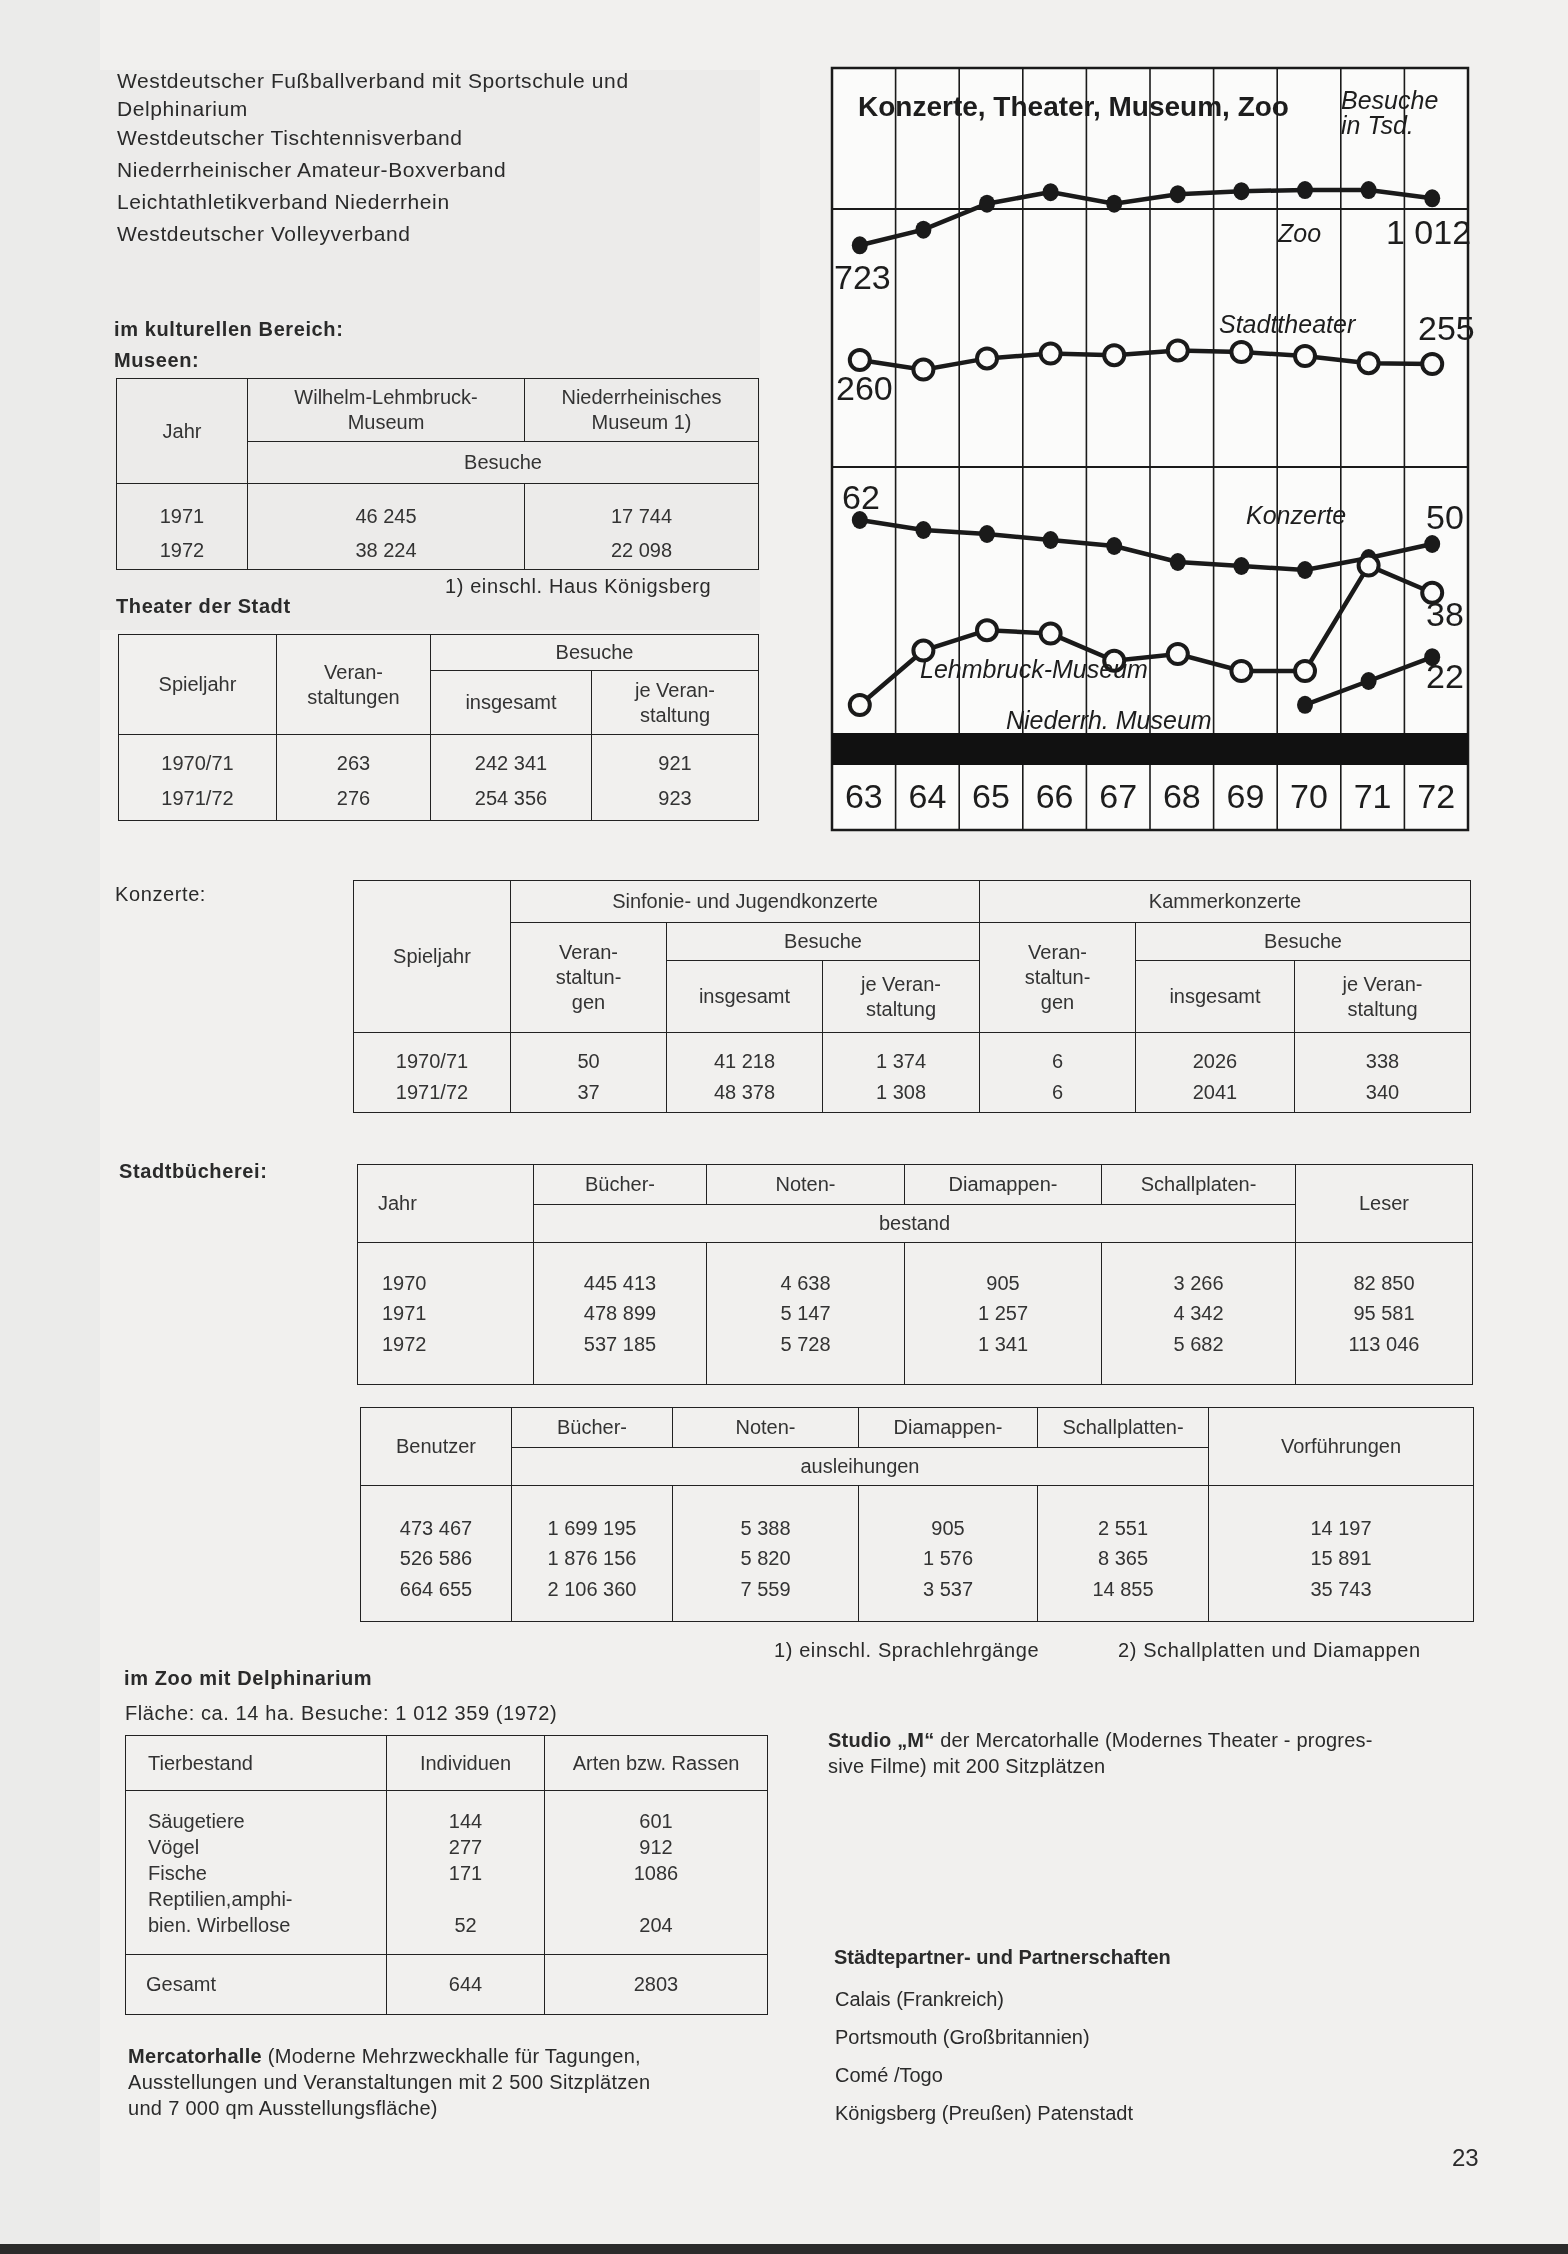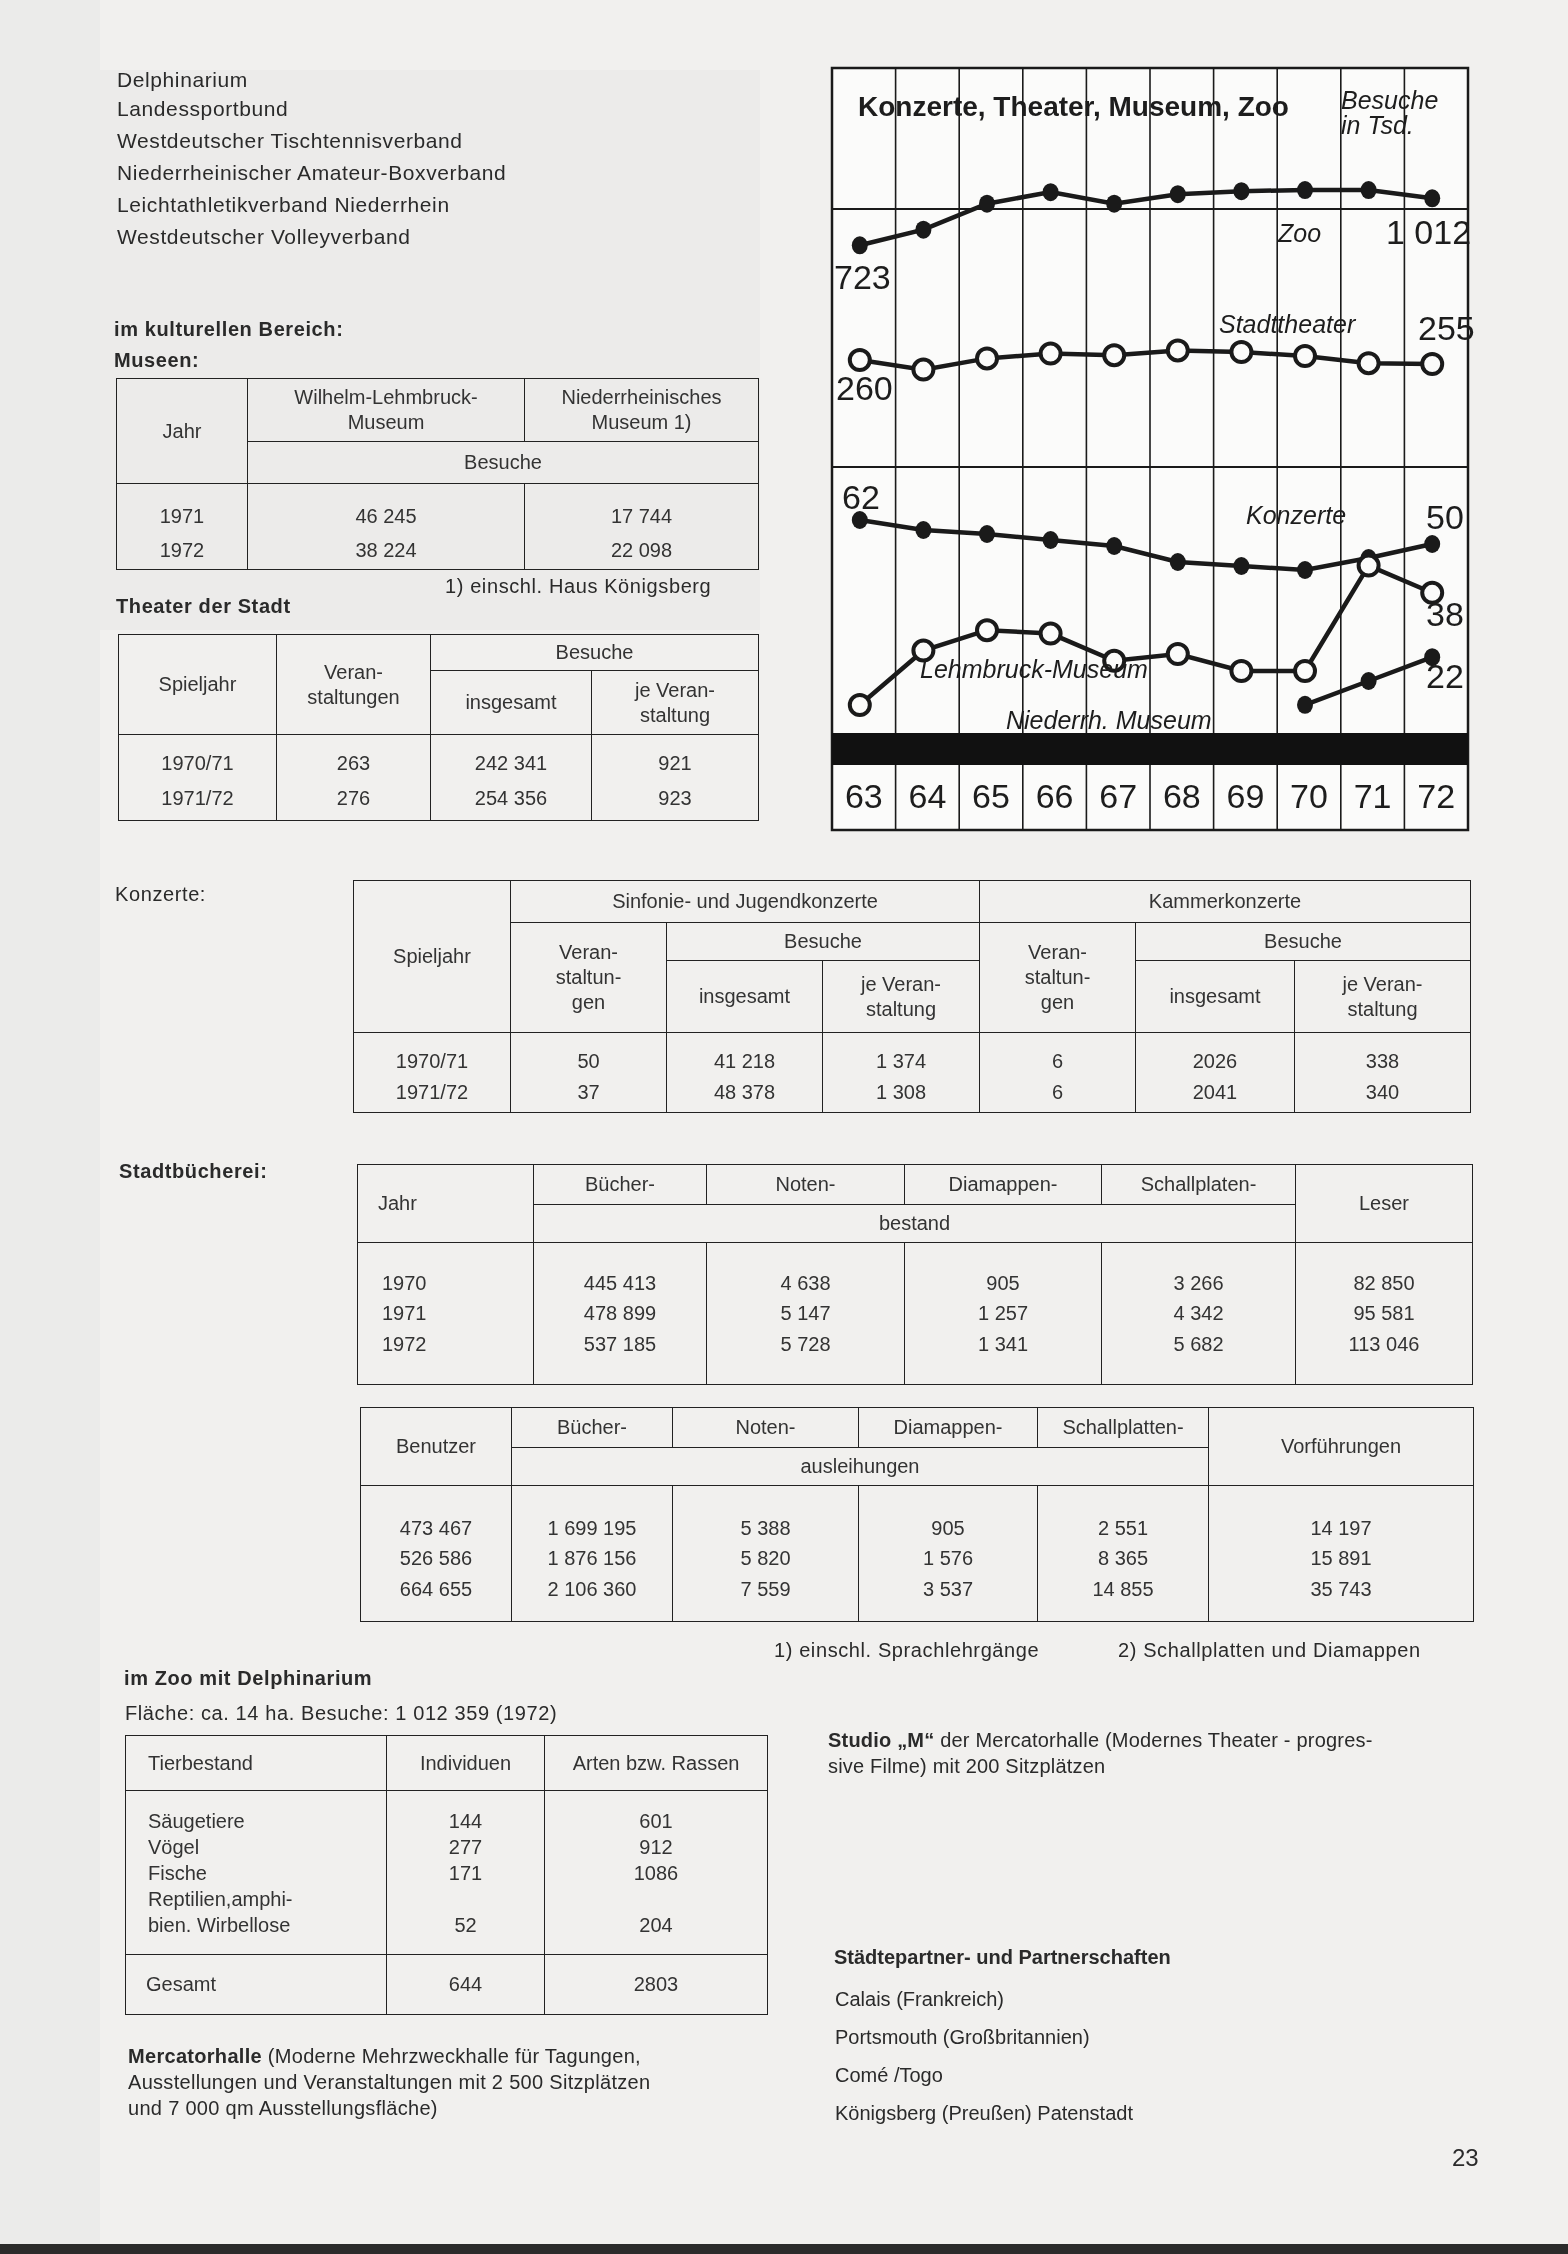--- a/index.html
+++ b/index.html
@@ -19,22 +19,22 @@
   svg text{font-family:"Liberation Sans",sans-serif;}
   .bottombar{position:absolute;left:0;bottom:0;width:1568px;height:10px;background:#2b2b2b;}
 </style>
 </head>
 <body>
 
 <div class="leftshade"></div>
 <div class="topshade"></div>
 
 <div class="abs txt" style="left:117px;top:66px;">
+  <div style="line-height:29px">Westdeutscher Fußballverband mit Sportschule und</div>
   <div style="line-height:27px">Delphinarium</div>
-  <div>Landessportbund</div>
   <div>Westdeutscher Tischtennisverband</div>
   <div>Niederrheinischer Amateur-Boxverband</div>
   <div>Leichtathletikverband Niederrhein</div>
   <div>Westdeutscher Volleyverband</div>
 </div>
 
 <div class="abs txt bold" style="left:114px;top:313px;font-size:20px;">im kulturellen Bereich:</div>
 <div class="abs txt bold" style="left:114px;top:344px;font-size:20px;">Museen:</div>
 
 <table class="t" style="left:116px;top:378px;width:643px;">

